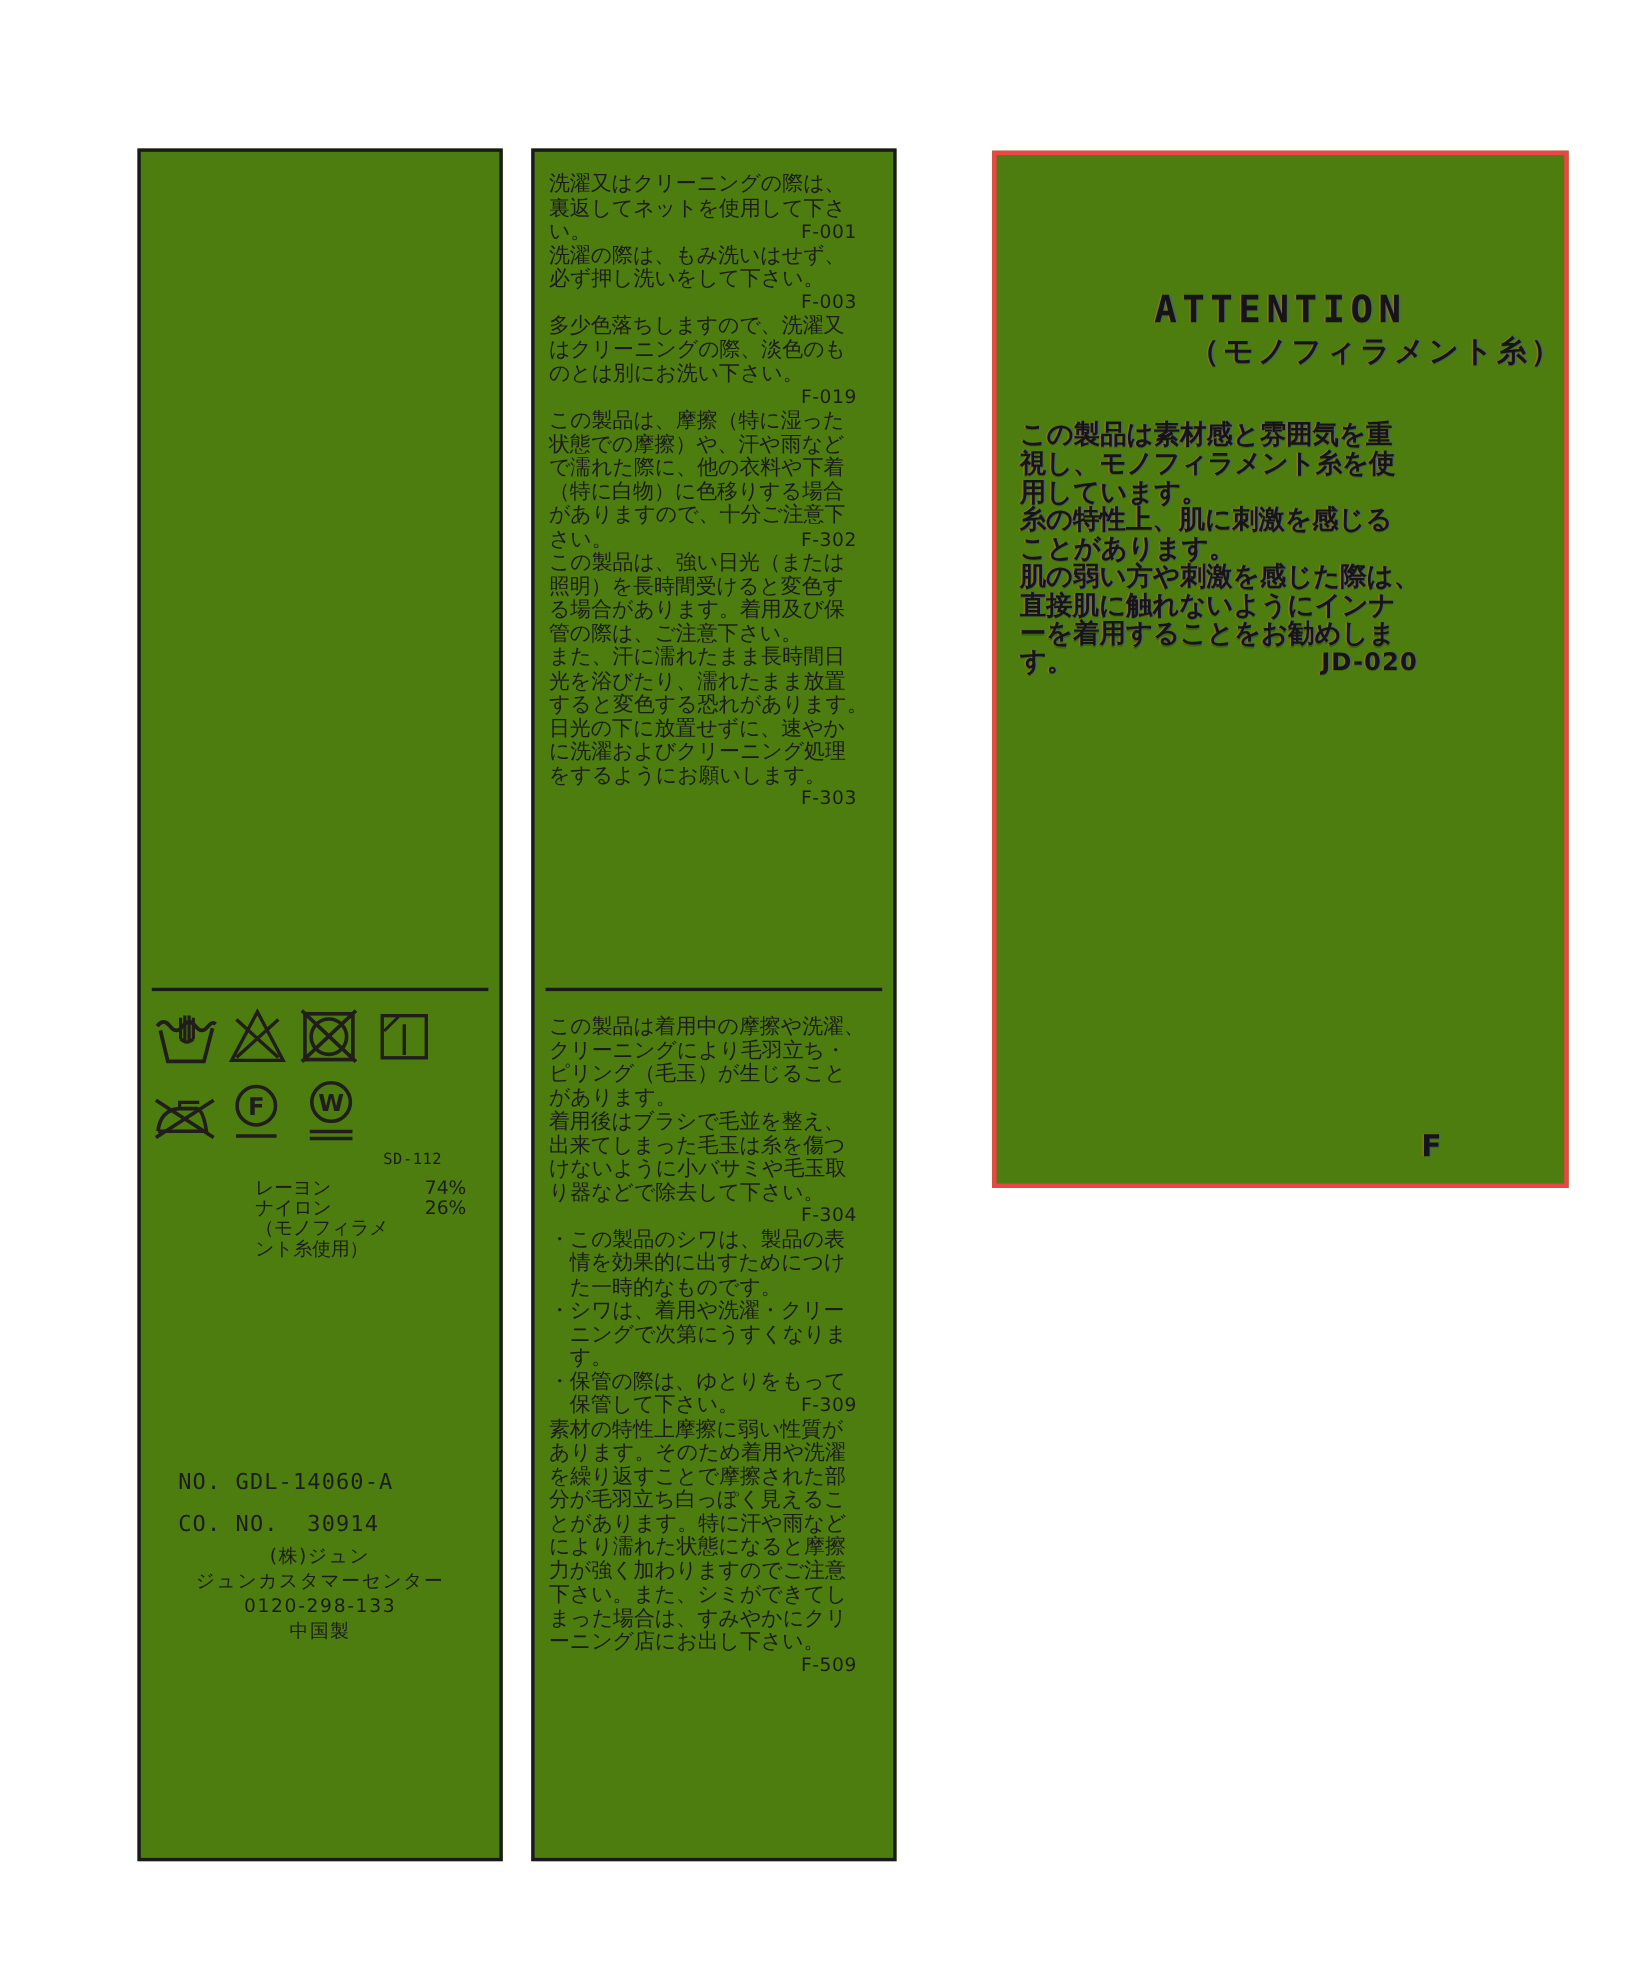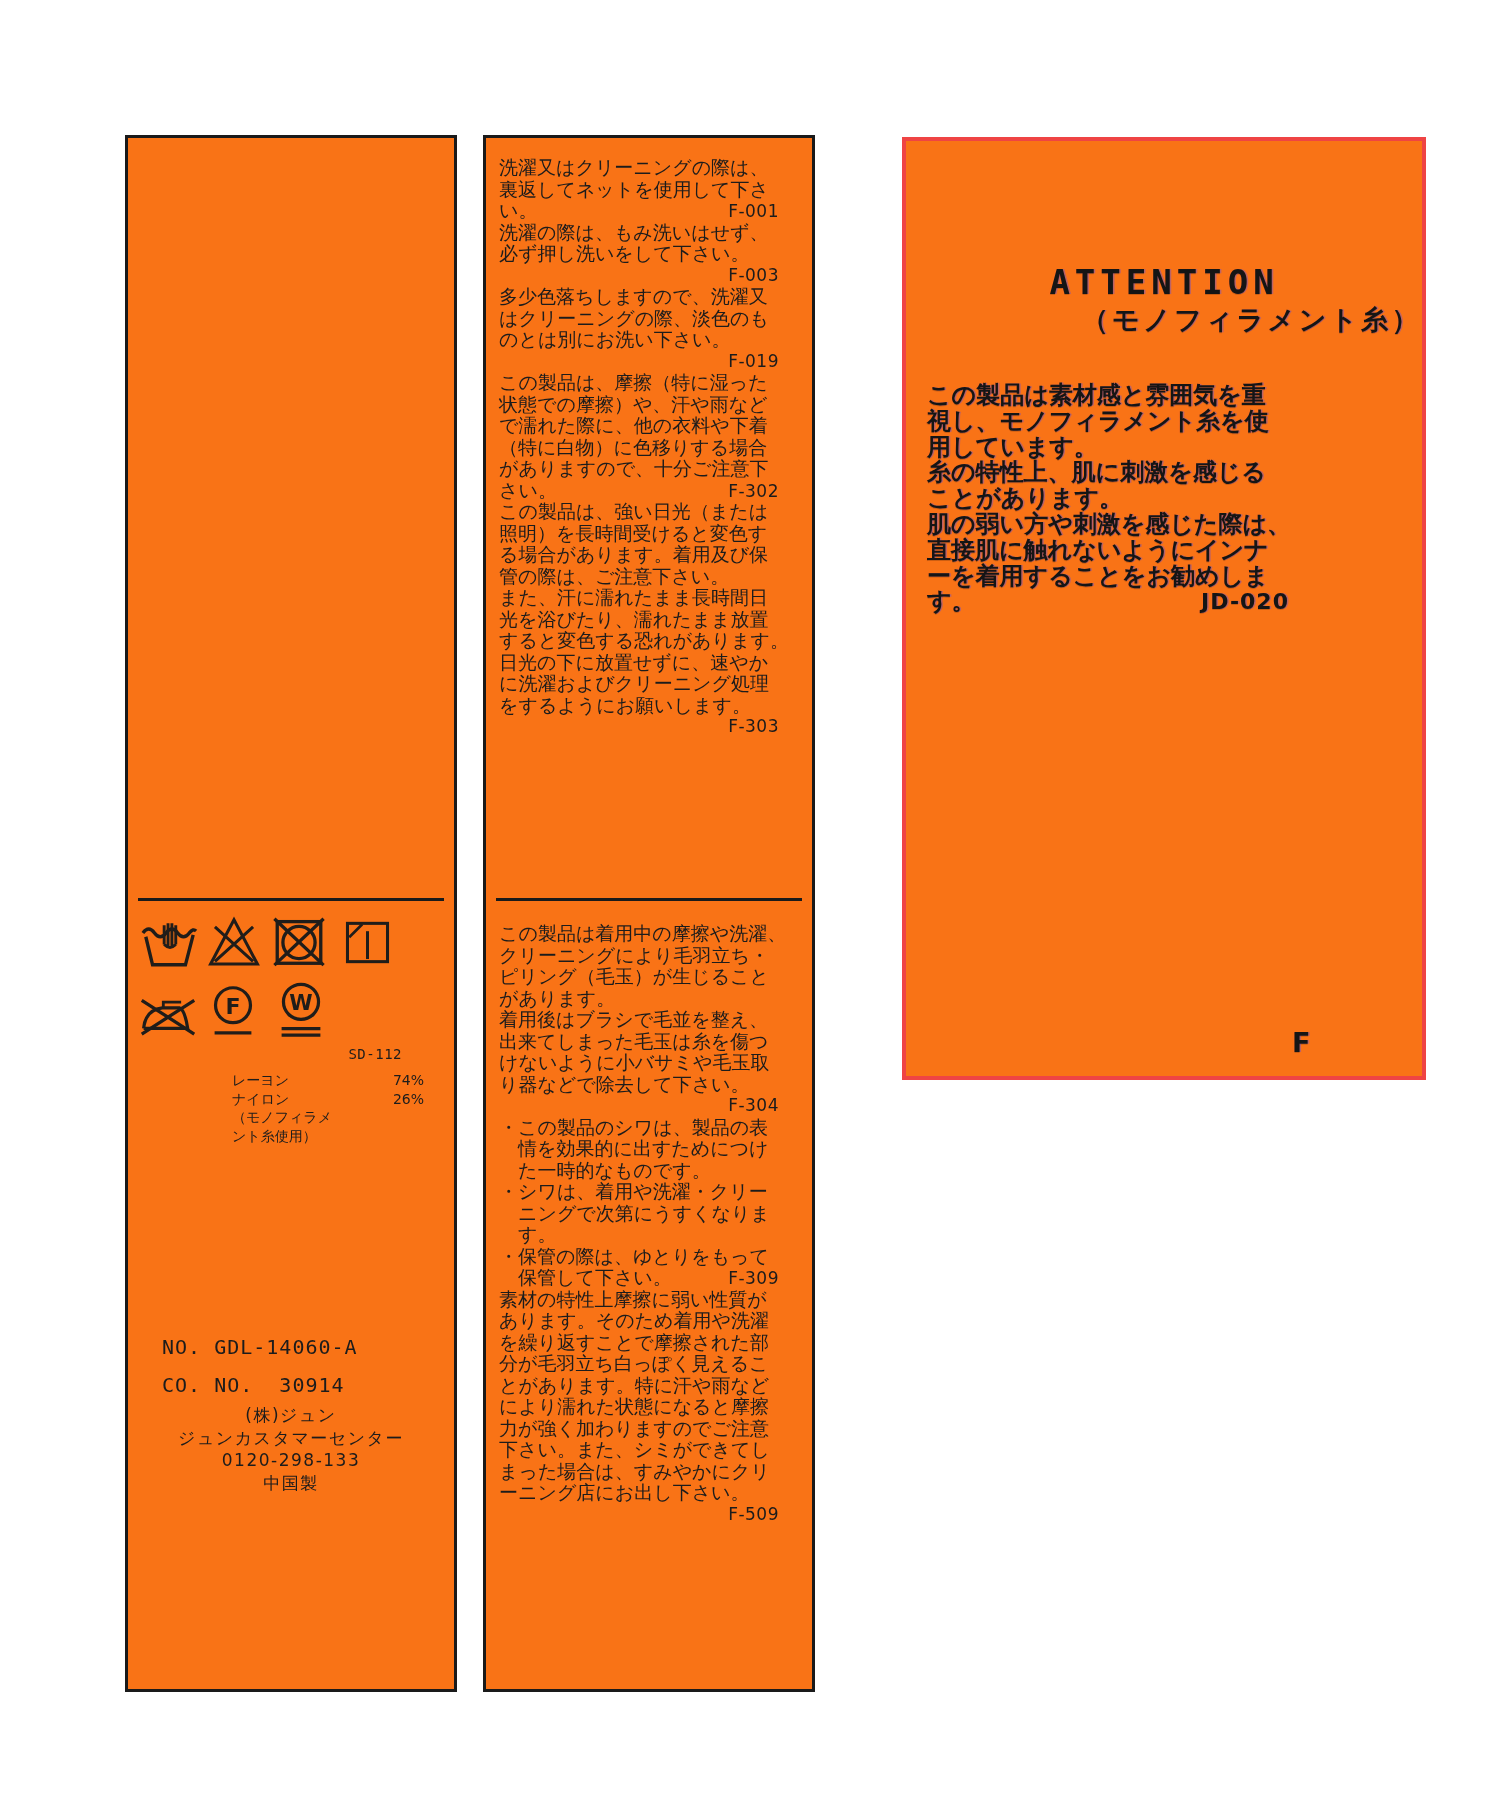--- a/index.html
+++ b/index.html
@@ -1,35 +1,35 @@
 <!DOCTYPE html>
 <html><head>
 <meta charset="utf-8">
 <style>
   html,body{margin:0;padding:0;background:#ffffff;}
   #canvas{position:relative;width:1500px;height:1800px;background:#ffffff;overflow:hidden;
           font-family:"DejaVu Sans",sans-serif;color:#1c1c1c;}
-  .box{position:absolute;background:#f97316;box-sizing:border-box;}
+  .box{position:absolute;background:#4d7c0f;box-sizing:border-box;}
   #left-box{left:125px;top:135px;width:332px;height:1557px;border:3px solid #1a1a1a;}
   #mid-box{left:483px;top:135px;width:332px;height:1557px;border:3px solid #1a1a1a;}
   #right-box{left:902px;top:137px;width:524px;height:943px;border:4px solid #ef4444;}
   .hdivider{position:absolute;left:10px;right:10px;height:2.5px;background:#1a1a1a;}
   
   .tblock{position:absolute;left:13px;width:280px;}
   .tline{display:flex;justify-content:space-between;align-items:baseline;height:21.5px;
          font-size:19px;line-height:21.5px;white-space:pre;}
   .tline .t{letter-spacing:0;}
   .tline .c{font-size:17px;letter-spacing:.5px;}
   
   .symbol{position:absolute;}
   .symbol svg{display:block;}
   #sd-code{position:absolute;right:52px;top:908px;font-family:"DejaVu Sans Mono",monospace;
             font-size:14px;letter-spacing:.5px;}
   #comp{position:absolute;left:104px;top:933px;width:192px;}
-  .comp-row{display:flex;justify-content:space-between;font-size:14px;line-height:18.6px;white-space:pre;}
+  .comp-row{display:flex;justify-content:space-between;font-size:17px;line-height:18.6px;white-space:pre;}
   #item-no{position:absolute;left:34px;top:1197px;font-family:"DejaVu Sans Mono",monospace;
            font-size:20px;letter-spacing:1px;white-space:pre;}
   #co-no{position:absolute;left:34px;top:1235px;font-family:"DejaVu Sans Mono",monospace;
          font-size:20px;letter-spacing:1px;white-space:pre;}
   #company{position:absolute;left:0;top:1266px;width:100%;text-align:center;}
   #company div{font-size:17px;line-height:22.5px;letter-spacing:1.5px;white-space:pre;}
   
   .fringe{color:#151515;font-weight:bold;
           text-shadow:1.5px 0 0 rgba(70,70,255,.35), -1.5px 0 0 rgba(255,110,40,.30), 0 1px 0 rgba(0,0,0,.18);}
   #attn-title{position:absolute;left:0;top:121px;width:100%;text-align:center;

